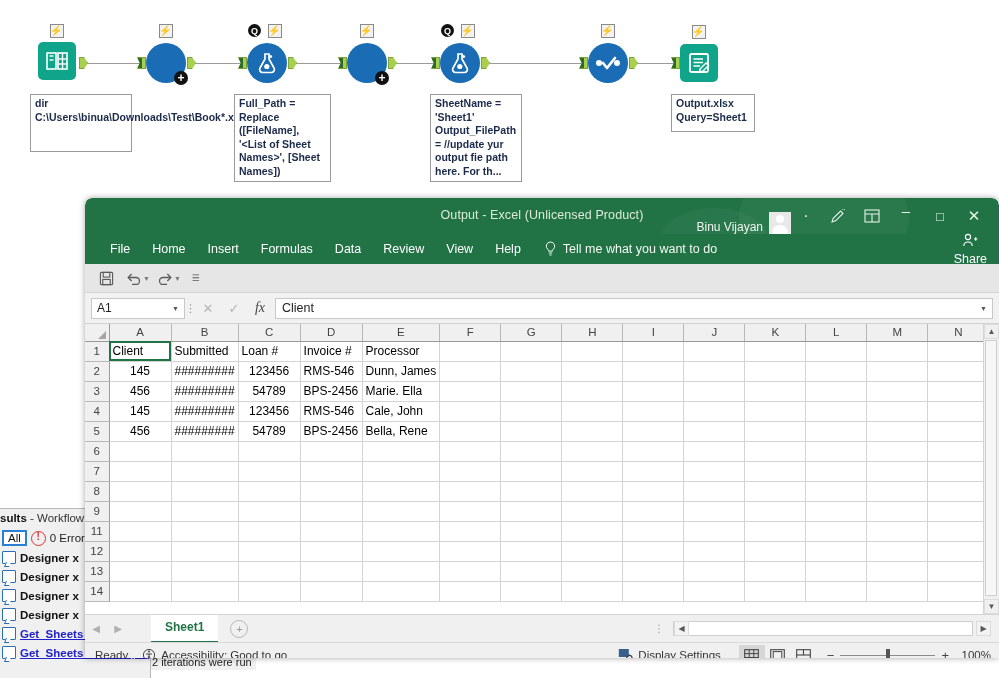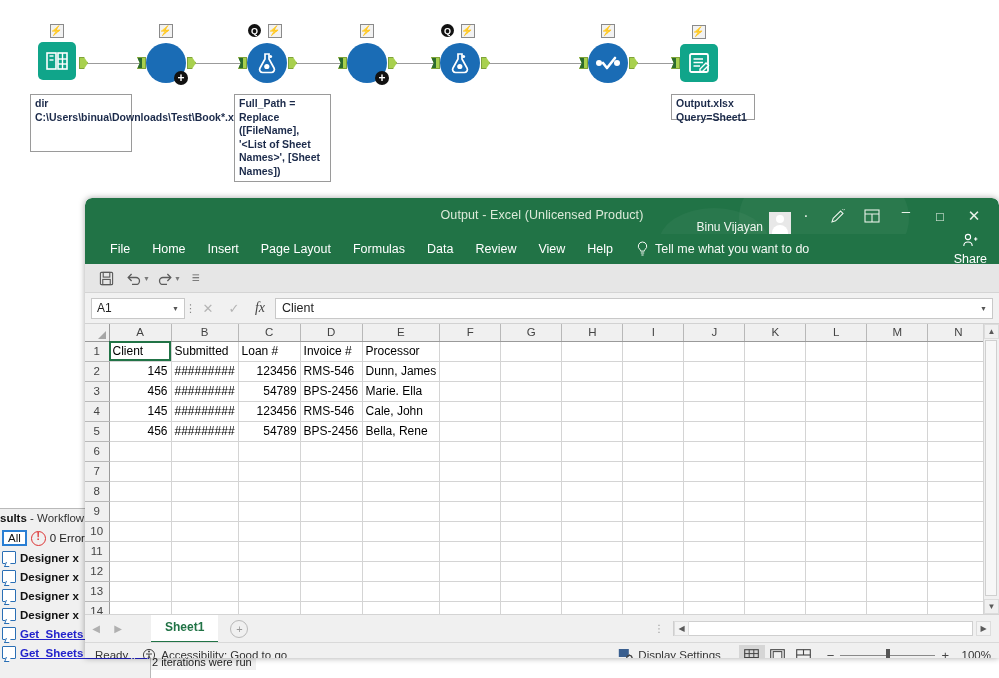--- a/index.html
+++ b/index.html
@@ -172,21 +172,21 @@
     border-right:1px solid #9a9a9a;border-bottom:1px solid #b8b8b8;font-weight:normal;
   }
   #corner-cell{
     background:#f0f0f0;width:24px;height:17px;border-right:1px solid #9a9a9a;
     border-bottom:1px solid #9a9a9a;position:relative;
   }
   #corner-cell:after{
     content:"";position:absolute;right:3px;bottom:2px;border-style:solid;
     border-width:0 0 8px 8px;border-color:transparent transparent #a6a6a6 transparent;
   }
-  td.num{text-align:right;margin-top:12px;}
+  td.num{text-align:center;margin-top:12px;}
   td.sel{outline:2px solid #217346;outline-offset:-2px;}
 
   #vscroll{
     position:absolute;right:0;top:0;width:15px;height:290px;background:#f0f0f0;
     border-left:1px solid #d4d4d4;
   }
   .sc-arrow{
     width:15px;height:15px;background:#f0f0f0;display:flex;align-items:center;
     justify-content:center;font-size:8px;color:#5a5a5a;border:1px solid #dcdcdc;
     box-sizing:border-box;
@@ -309,20 +309,26 @@
     <div class="lightning-badge" style="left:21px;top:-19px;">⚡</div>
     <div class="node-circle" style="left:0;top:0;">
       <svg width="24" height="24" viewBox="0 0 24 24">
         <path d="M10 3h4v5l5 9a3 3 0 0 1-2.6 4.5H7.6A3 3 0 0 1 5 17l5-9V3z" fill="none" stroke="#fff" stroke-width="1.7"></path>
         <circle cx="11.8" cy="15.5" r="2.6" fill="#fff"></circle>
         <circle cx="15.6" cy="5.5" r="1.5" fill="#fff"></circle>
       </svg>
     </div>
     <div class="port out" style="left:41px;top:14px;"></div>
   </div>
+  <div class="node-anno" style="left:430px;top:94px;width:92px;height:88px;">SheetName =
+'Sheet1'
+Output_FilePath
+= //update yur
+output fie path
+here. For th...</div>
 
   <div class="wf-node" style="left:588px;top:43px;">
     <div class="port in" style="left:-9px;top:14px;"></div>
     <div class="lightning-badge" style="left:13px;top:-19px;">⚡</div>
     <div class="node-circle" style="left:0;top:0;">
       <svg width="26" height="20" viewBox="0 0 26 20">
         <circle cx="4" cy="10" r="3" fill="#fff"></circle>
         <circle cx="22" cy="10" r="3" fill="#fff"></circle>
         <polyline points="8,10 12,15 20,5" fill="none" stroke="#fff" stroke-width="2.6" stroke-linecap="round" stroke-linejoin="round"></polyline>
       </svg>
@@ -336,21 +342,21 @@
     <div class="node-square" style="left:0;top:0;">
       <svg width="24" height="24" viewBox="0 0 24 24">
         <rect x="3" y="3" width="18" height="18" rx="1.5" fill="none" stroke="#fff" stroke-width="1.8"></rect>
         <line x1="6.5" y1="8" x2="16" y2="8" stroke="#fff" stroke-width="1.5"></line>
         <line x1="6.5" y1="11.5" x2="16" y2="11.5" stroke="#fff" stroke-width="1.5"></line>
         <line x1="6.5" y1="15" x2="13" y2="15" stroke="#fff" stroke-width="1.5"></line>
         <path d="M13 18l6-6 2.5 2.5-6 6H13z" fill="#10a58a" stroke="#fff" stroke-width="1.4"></path>
       </svg>
     </div>
   </div>
-  <div class="node-anno" style="left:671px;top:94px;width:84px;height:26px;">Output.xlsx
+  <div class="node-anno" style="left:671px;top:94px;width:84px;height:38px;">Output.xlsx
 Query=Sheet1</div>
 </div>
 
 <div id="results-panel">
   <div id="results-title">
     <b>sults</b><span> - Workflow</span>
   </div>
   <div id="results-toolbar">
     <span class="btn-all">All</span>
     <span class="err-icon">!</span>
@@ -409,21 +415,20 @@
       <span class="tb-btn min">–</span>
       <span class="tb-btn">□</span>
       <span class="tb-btn close">✕</span>
     </div>
   </div>
 
   <div id="excel-ribbon">
     <span class="ribbon-tab">File</span>
     <span class="ribbon-tab">Home</span>
     <span class="ribbon-tab">Insert</span>
-    <span class="ribbon-tab">Page Layout</span>
     <span class="ribbon-tab">Formulas</span>
     <span class="ribbon-tab">Data</span>
     <span class="ribbon-tab">Review</span>
     <span class="ribbon-tab">View</span>
     <span class="ribbon-tab">Help</span>
     <span id="tellme">
       <span>
         <svg width="13" height="16" viewBox="0 0 13 16">
             <path d="M6.5 1a4.2 4.2 0 0 1 2.6 7.5c-.5.5-.7 1-.7 1.6H4.6c0-.6-.2-1.1-.7-1.6A4.2 4.2 0 0 1 6.5 1z" fill="none" stroke="#f4f8f4" stroke-width="1"></path>
             <line x1="4.8" y1="12" x2="8.2" y2="12" stroke="#f4f8f4" stroke-width="1"></line>
@@ -675,37 +680,20 @@
         <td></td>
             <td></td>
         <td></td>
             <td></td>
         <td></td>
             <td></td>
         <td></td>
             <td></td>
       </tr>
       <tr>
-        <th class="rowhdr">10</th>
-        <td></td>
-            <td></td>
-        <td></td>
-            <td></td>
-        <td></td>
-            <td></td>
-        <td></td>
-            <td></td>
-        <td></td>
-            <td></td>
-        <td></td>
-            <td></td>
-        <td></td>
-            <td></td>
-      </tr>
-      <tr>
         <th class="rowhdr">11</th>
         <td></td>
             <td></td>
         <td></td>
             <td></td>
         <td></td>
             <td></td>
         <td></td>
             <td></td>
         <td></td>

